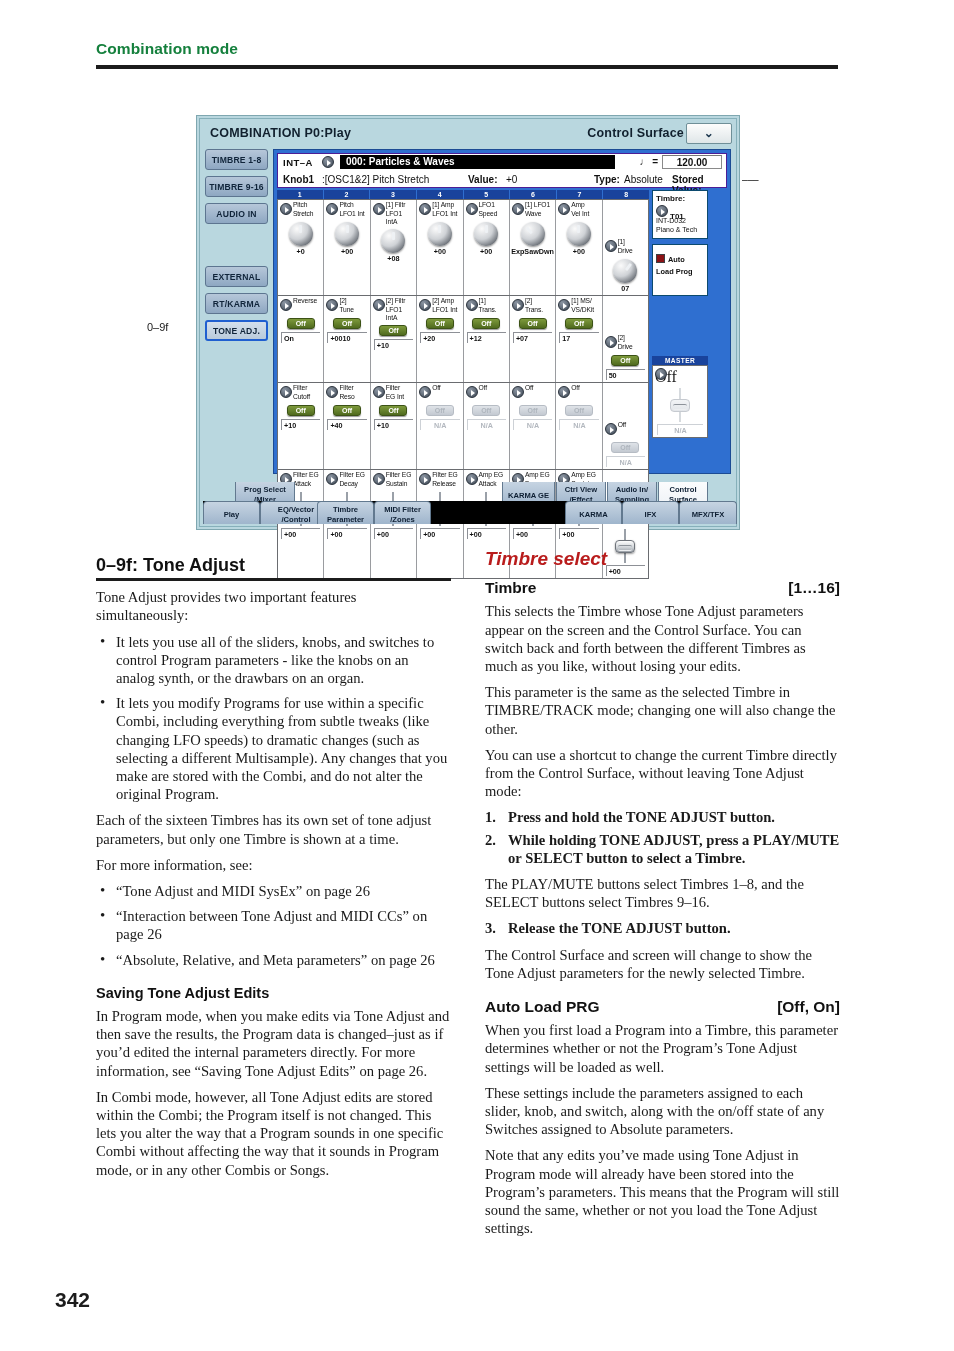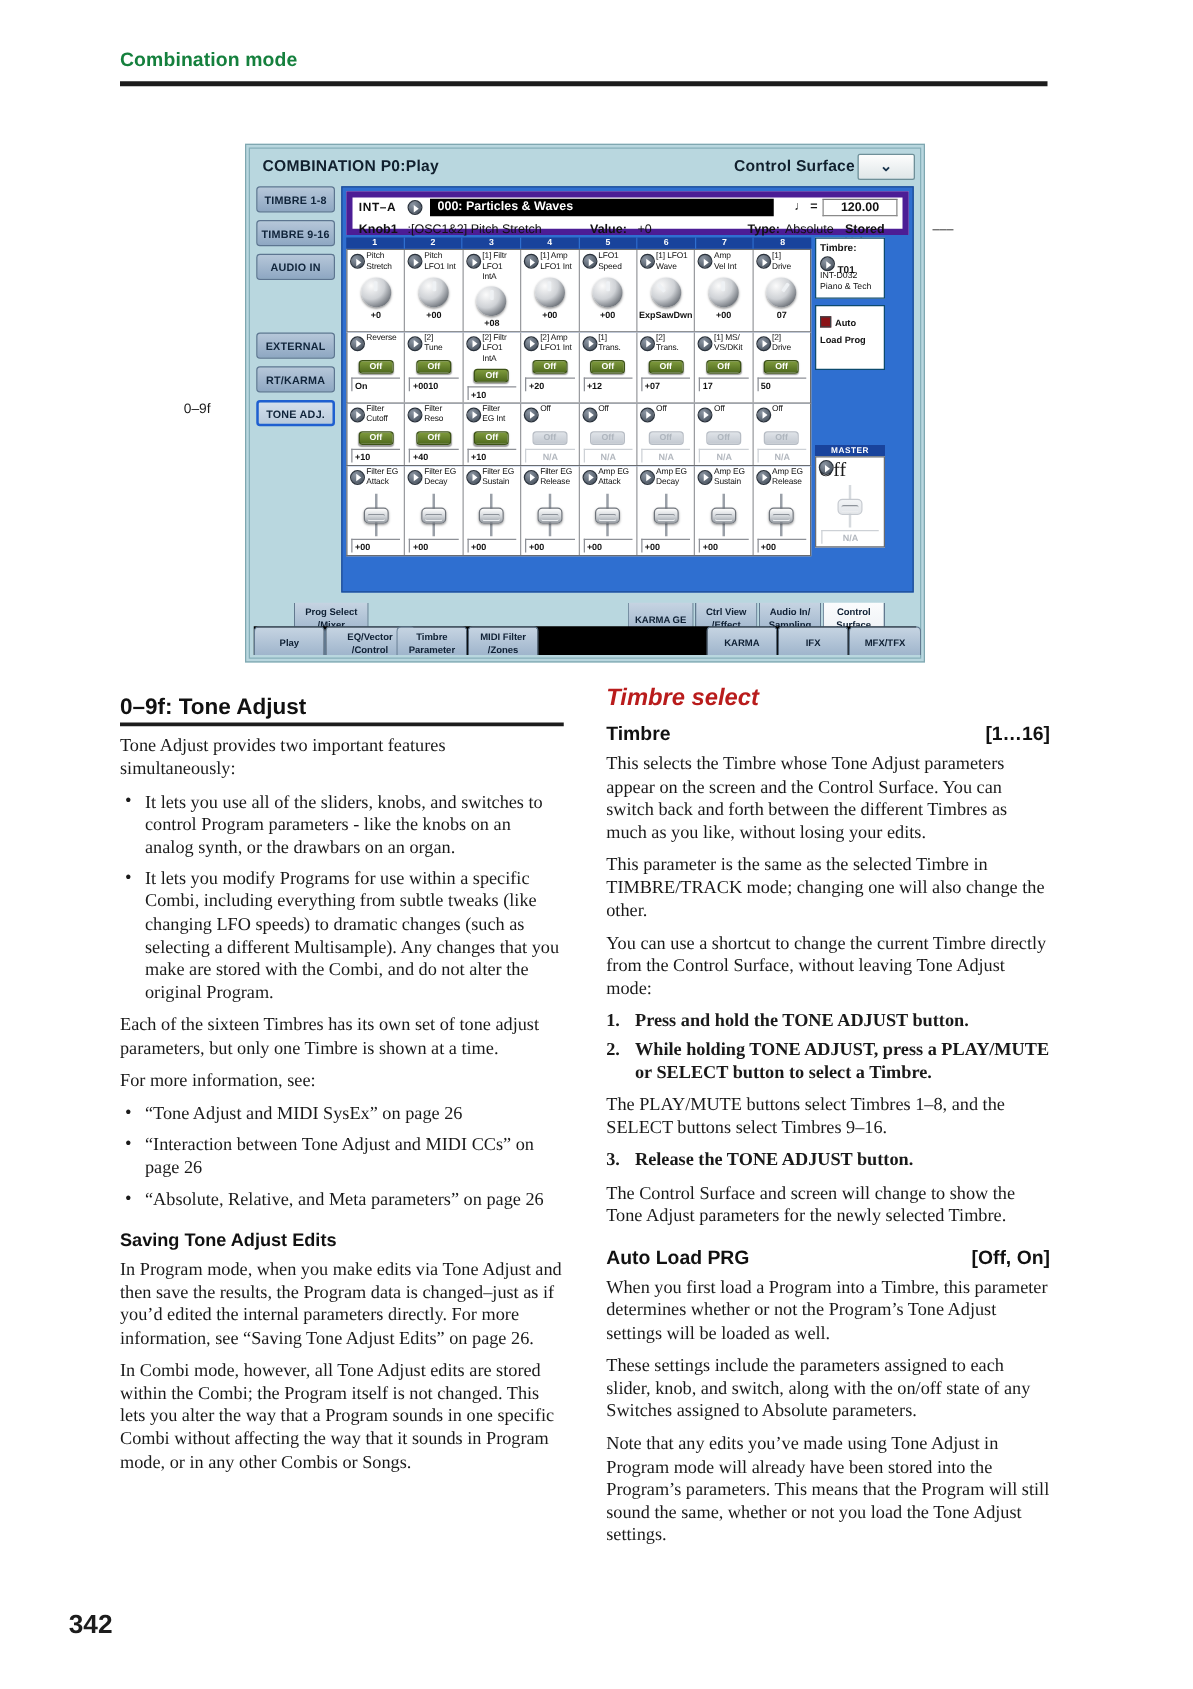--- a/index.html
+++ b/index.html
@@ -89,21 +89,21 @@
   .panel {
     position:absolute; left:73px; top:30px; right:5px; bottom:52px;
     background:#2f6fd0;
     border:1px solid #1c4b94;
     box-sizing:border-box;
   }
 
   
   .infobox {
     position:absolute; left:3px; top:3px; right:3px; height:35px;
-    background:#ffffff; border:5px solid #4c1d95;
+    background:#ffffff; border:1px solid #4c1d95;
     box-sizing:border-box;
     font-family:"Liberation Sans", sans-serif;
   }
   .row1 { position:absolute; left:0; top:0; right:0; height:17px; }
   .lbl-inta { position:absolute; left:5px; top:3px; font-size:9.5px; font-weight:bold; color:#101010; letter-spacing:.5px;}
   .arrow-btn {
     position:absolute; width:12px; height:12px; border-radius:50%;
     background:radial-gradient(circle at 35% 30%, #8d97a4, #3d4753);
     border:1px solid #2a323c;
     box-sizing:border-box;
@@ -146,21 +146,21 @@
   }
   .numbar div:last-child{border-right:none;}
 
   .rowbox { display:flex; background:#ffffff; border:1px solid #6a6c70; border-top:none; box-sizing:border-box; }
   .rowbox.first { border-top:1px solid #6a6c70; }
   .cell {
     flex:1 1 0; box-sizing:border-box;
     border-right:1px solid #9a9ca0;
     position:relative; padding:1px 1px 2px 1px;
   }
-  .cell:last-child{border-right:none;}
+  .cell:last-child{border-right:none;margin-top:37px;}
 
   .cap { position:relative; min-height:19px; padding-left:14px; }
   .cap .arrow-btn { left:1px; top:2px; }
   .cap span {
     display:block;
     font-family:"Liberation Sans", sans-serif;
     font-size:6.7px; line-height:8.6px; color:#111; letter-spacing:-.1px;
   }
 
   

